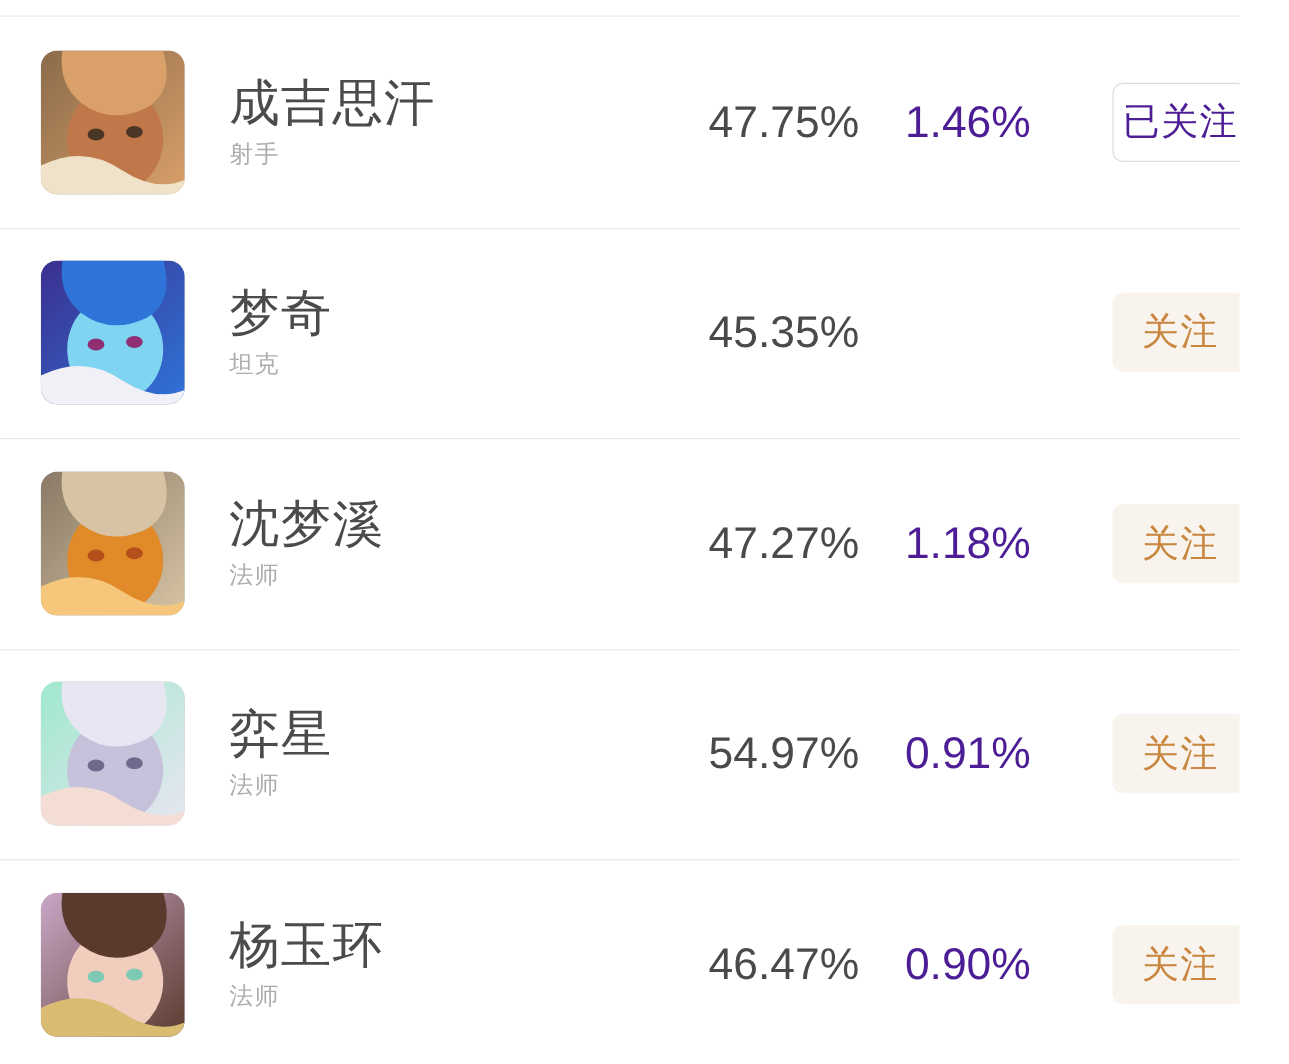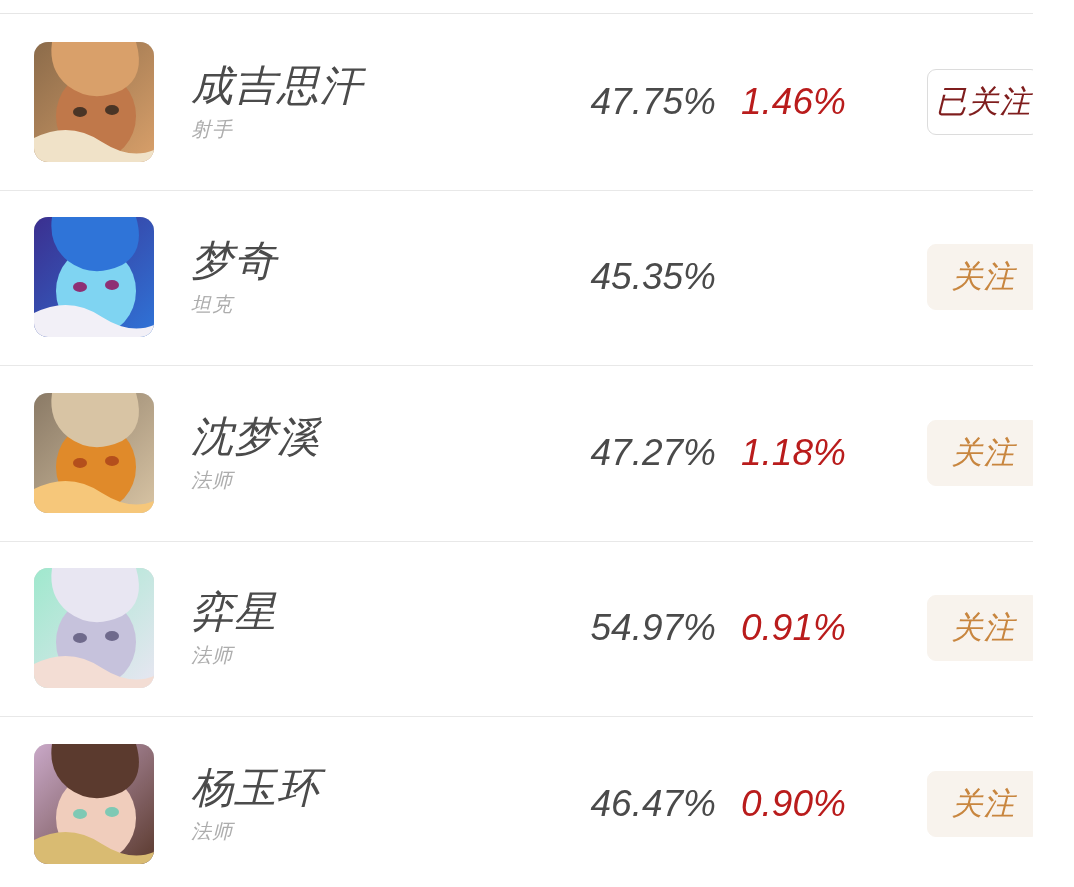--- a/index.html
+++ b/index.html
@@ -11,21 +11,20 @@
     font-family: "Liberation Sans", "DejaVu Sans", sans-serif;
     -webkit-font-smoothing: antialiased;
   }
 
   #app {
     position: relative;
     width: 1033px;
     height: 887px;
     background: #ffffff;
     overflow: hidden;
-    font-style: italic;
   }
 
   .top-divider {
     position: absolute;
     top: 13px;
     left: 0;
     width: 1074px;
     height: 1px;
     background: #e6e6e6;
   }
@@ -100,23 +99,23 @@
     width: 132px;
     text-align: right;
     font-size: 37px;
     color: #4a4a4a;
     white-space: nowrap;
     margin-left: 13px;
   }
   .delta {
     flex: 0 0 auto;
     width: 118px;
-    text-align: left;
+    text-align: right;
     font-size: 37px;
-    color: #b91c1c;
+    color: #4c1d95;
     white-space: nowrap;
     margin-left: 25px;
   }
 
   
   .follow-cell {
     flex: 1 1 auto;
     display: flex;
     justify-content: flex-end;
     align-items: center;
@@ -134,21 +133,21 @@
     user-select: none;
   }
   .follow-btn.state-follow {
     background: #f8f3ed;
     color: #c8863f;
     border: 1px solid #f8f3ed;
     margin-left: 20px;
   }
   .follow-btn.state-followed {
     background: #ffffff;
-    color: #7f1d1d;
+    color: #4c1d95;
     border: 1px solid #dcdcdc;
   }
 </style>
 </head>
 <body>
 
 <div id="app">
 
   <div class="top-divider"></div>
 

